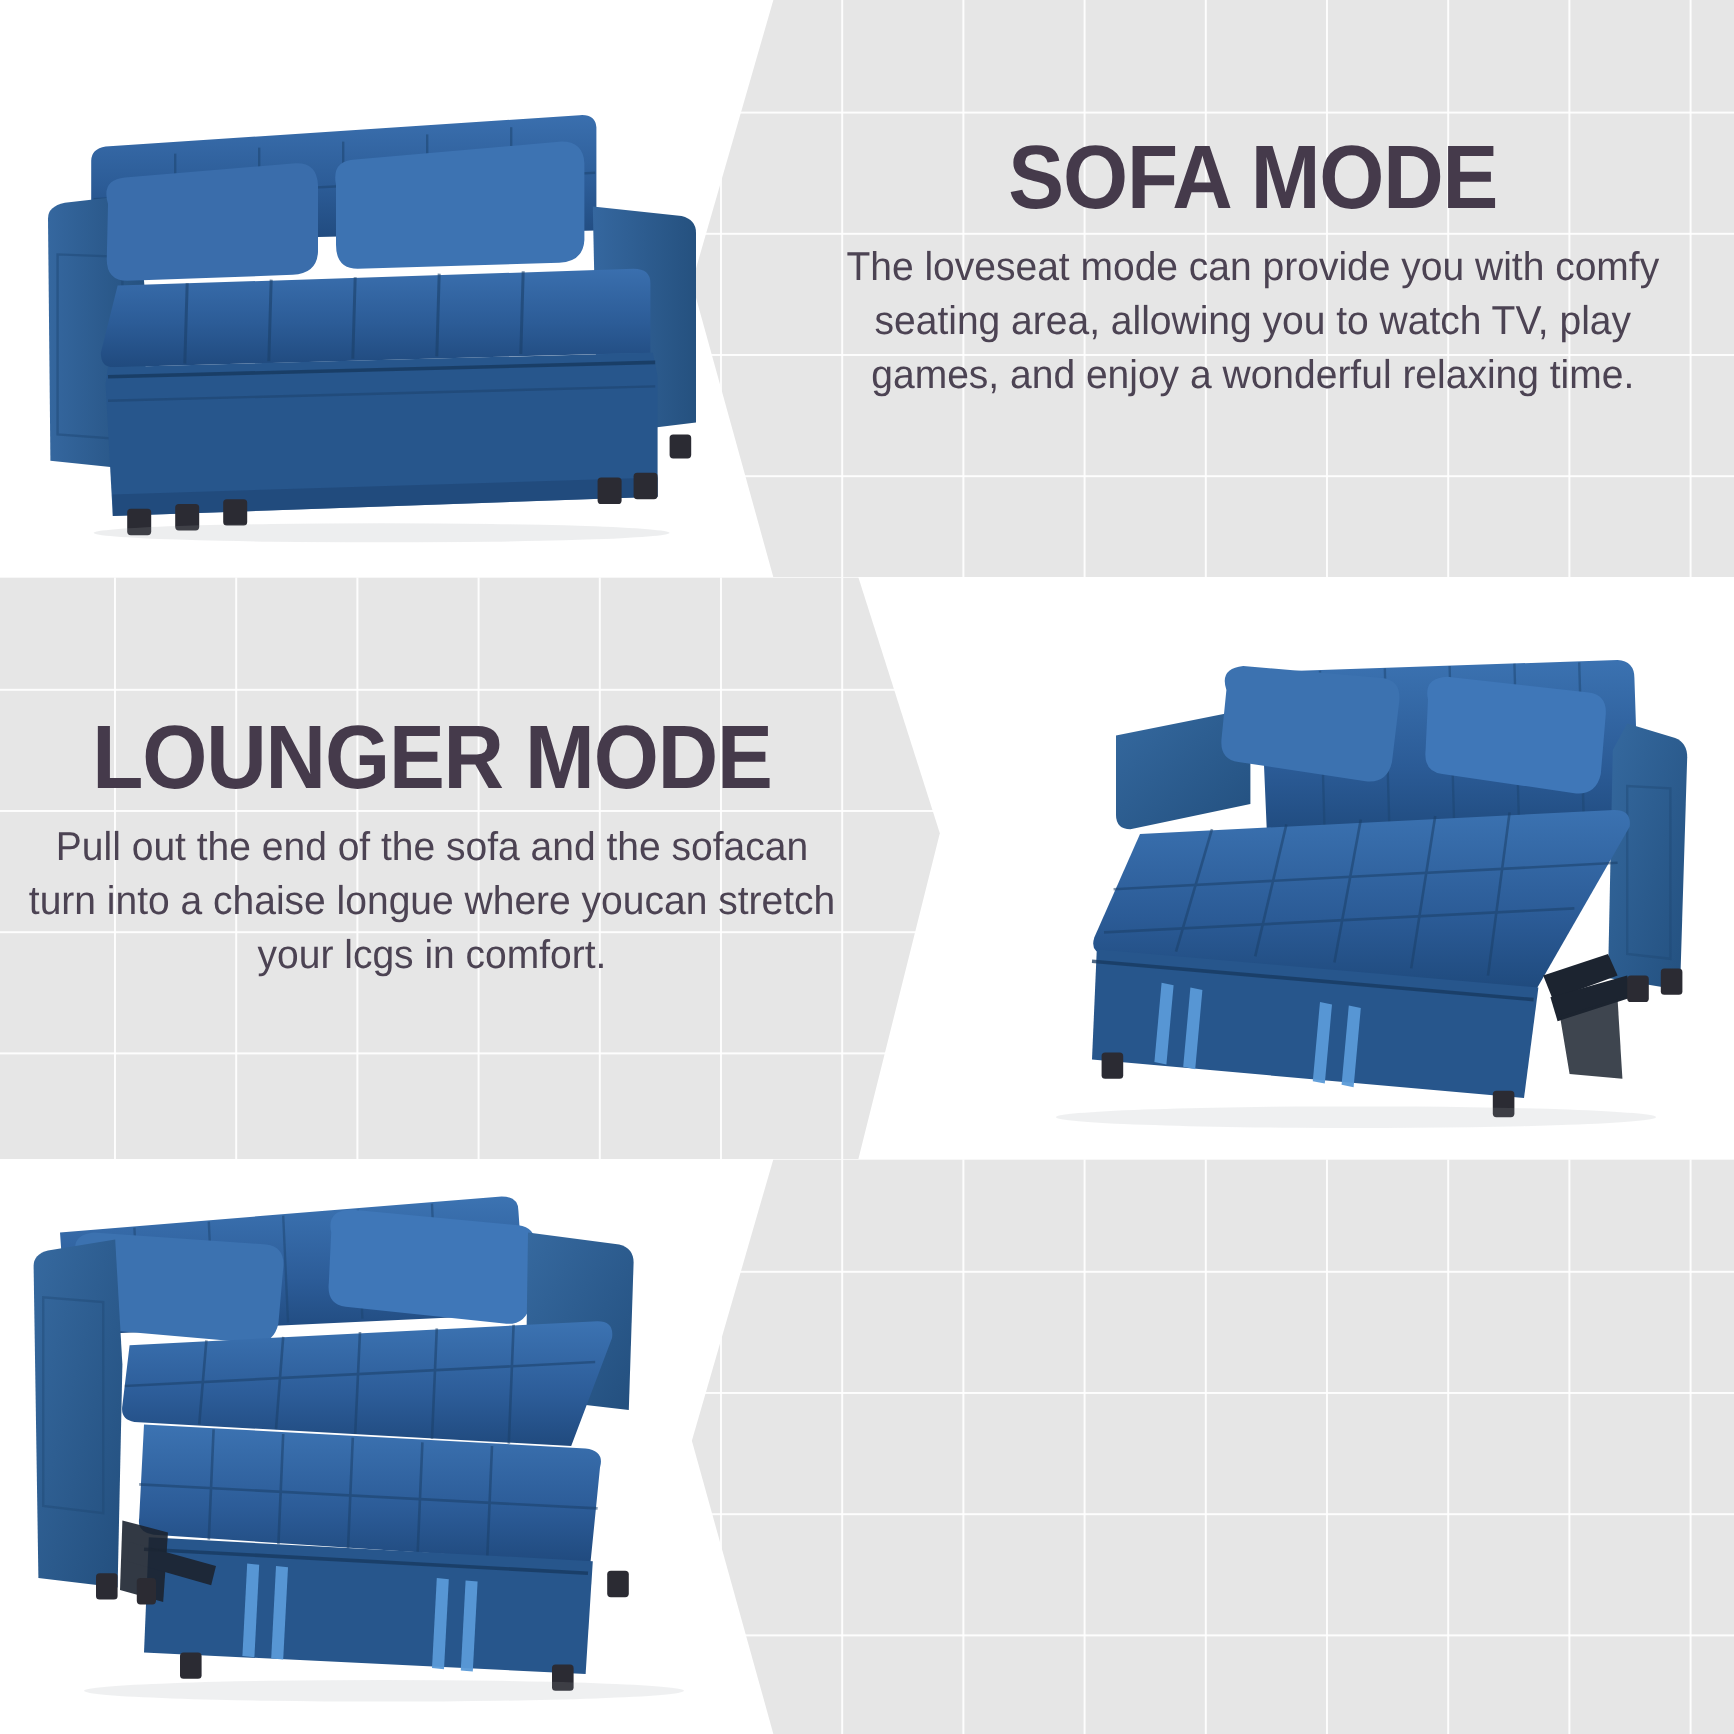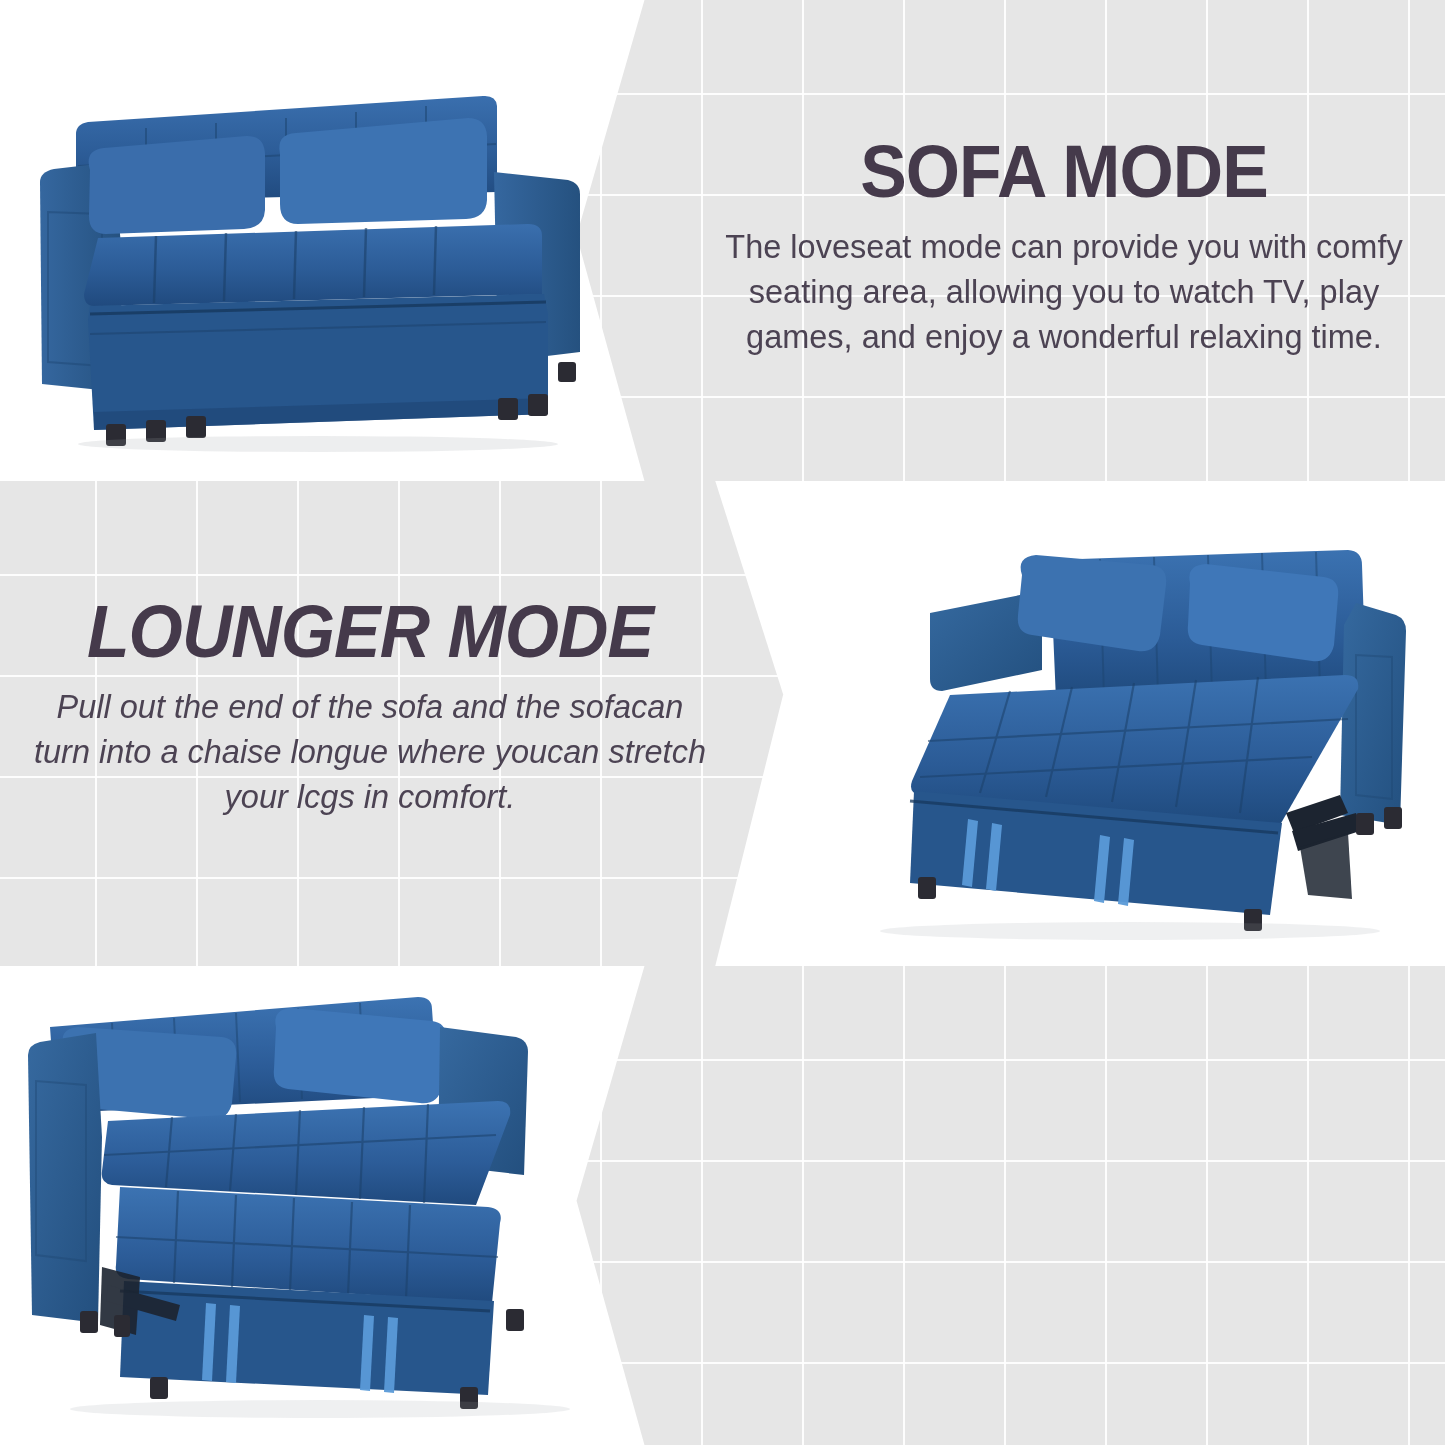--- a/index.html
+++ b/index.html
@@ -60,22 +60,22 @@
   .body{
     font-family:"Liberation Sans",sans-serif;
     font-size:33.5px;
     line-height:45px;
     color:#4c4353;
     margin:0;
     transform:scaleX(.97);
     transform-origin:center center;
   }
 
-  .tb-sofa   {left:714px; top:108px;  width:700px;margin-top:24px;}
-  .tb-lounger{left:20px;  top:592px;  width:700px;font-style:italic;}
+  .tb-sofa   {left:694px; top:108px;  width:700px;}
+  .tb-lounger{left:10px;  top:592px;  width:700px;}
   .tb-bed    {left:745px; top:1088px; width:660px;}
 
   
   .sofa-wrap{position:absolute;z-index:5;}
   .sofa-wrap svg{display:block;width:100%;height:100%;}
   .s1{left:28px;  top:62px;   width:580px; height:390px;}
   .s2{left:800px; top:495px;  width:615px; height:465px;}
   .s3{left:20px;  top:985px;  width:620px; height:450px;}
 </style>
 </head>

